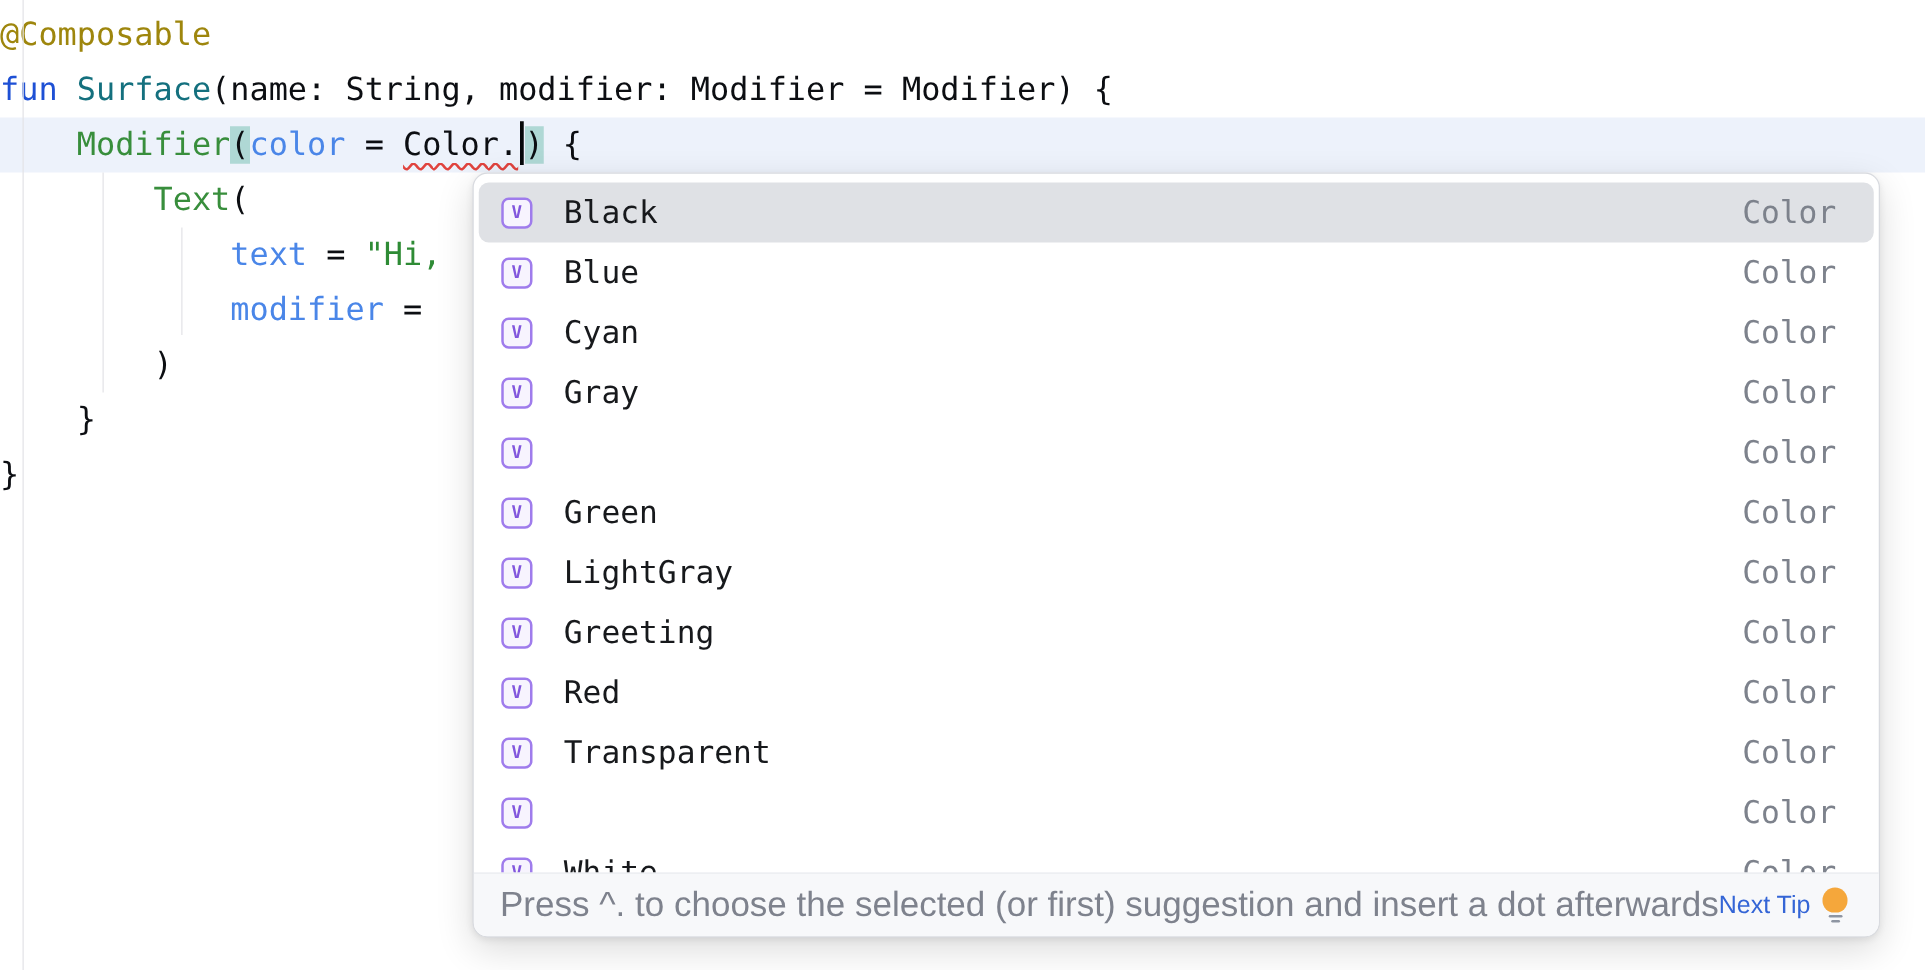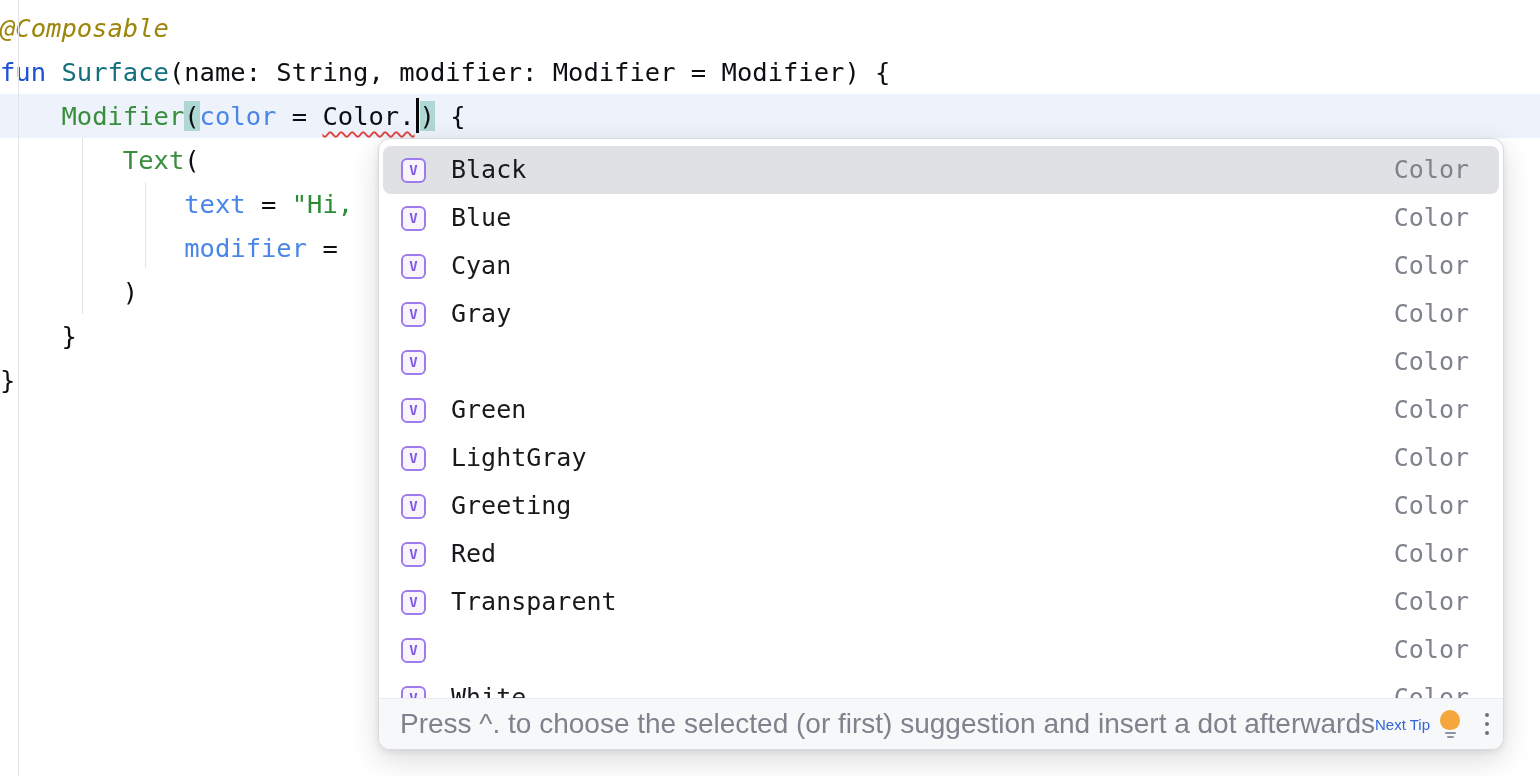--- a/index.html
+++ b/index.html
@@ -12,21 +12,21 @@
   .indent-guide{position:absolute;width:1px;background:var(--guide);z-index:2;}
   .ig1{left:82px;top:138px;height:176px;}
   .ig2{left:145px;top:182px;height:86px;}
   #code{position:absolute;left:0;top:0;right:0;z-index:1;}
   .code-line{
     position:absolute;left:0;right:0;height:44px;
     font:25.5px/44px "DejaVu Sans Mono",monospace;
     white-space:pre;color:var(--pl);
   }
   .code-line.caret-row{background:var(--caretrow);}
-  .tk-ann{color:var(--ann);font-style:italic;}
+  .tk-ann{color:var(--ann);}
   .tk-kw{color:var(--kw);}
   .tk-fndecl{color:var(--fndecl);}
   .tk-cmps{color:var(--cmps);}
   .tk-narg{color:var(--narg);}
   .tk-str{color:var(--str);}
   .tk-pl{color:var(--pl);text-align:center;}
   .tk-brace{background:var(--brace);}
   .tk-err{
     text-decoration:underline wavy var(--errline);
     text-decoration-thickness:2px;text-underline-offset:6px;
@@ -63,21 +63,21 @@
     margin-left:auto;font:25px/48px "DejaVu Sans Mono",monospace;color:var(--typetext);
   }
   
   .hint-bar{
     position:absolute;left:0;right:0;bottom:0;height:51px;z-index:5;
     background:var(--hintbg);border-top:1px solid #eaebef;
     display:flex;align-items:center;padding:0 28px 0 21px;box-sizing:border-box;
     font-family:"Liberation Sans",sans-serif;
   }
   .hint-text{font-size:28px;color:var(--hinttext);white-space:pre;}
-  .next-tip{margin-left:auto;font-size:15px;color:var(--link);cursor:pointer;white-space:pre;}
+  .next-tip{margin-left:auto;font-size:20px;color:var(--link);cursor:pointer;white-space:pre;}
   .bulb{display:inline-flex;flex-direction:column;align-items:center;margin-left:10px;width:24px;}
   .bulb-head{width:20px;height:20px;border-radius:50% 50% 46% 46%;background:var(--bulb);}
   .bulb-line{height:2px;background:var(--bulbbase);border-radius:1px;margin-top:2px;}
   .bl1{width:11px;}
   .bl2{width:7px;}
   .kebab{display:inline-flex;flex-direction:column;align-items:center;margin-left:25px;cursor:pointer;}
   .kebab i{width:4px;height:4px;border-radius:50%;background:var(--kebab);margin:2.5px 0;}
 </style>
 </head>
 <body>

